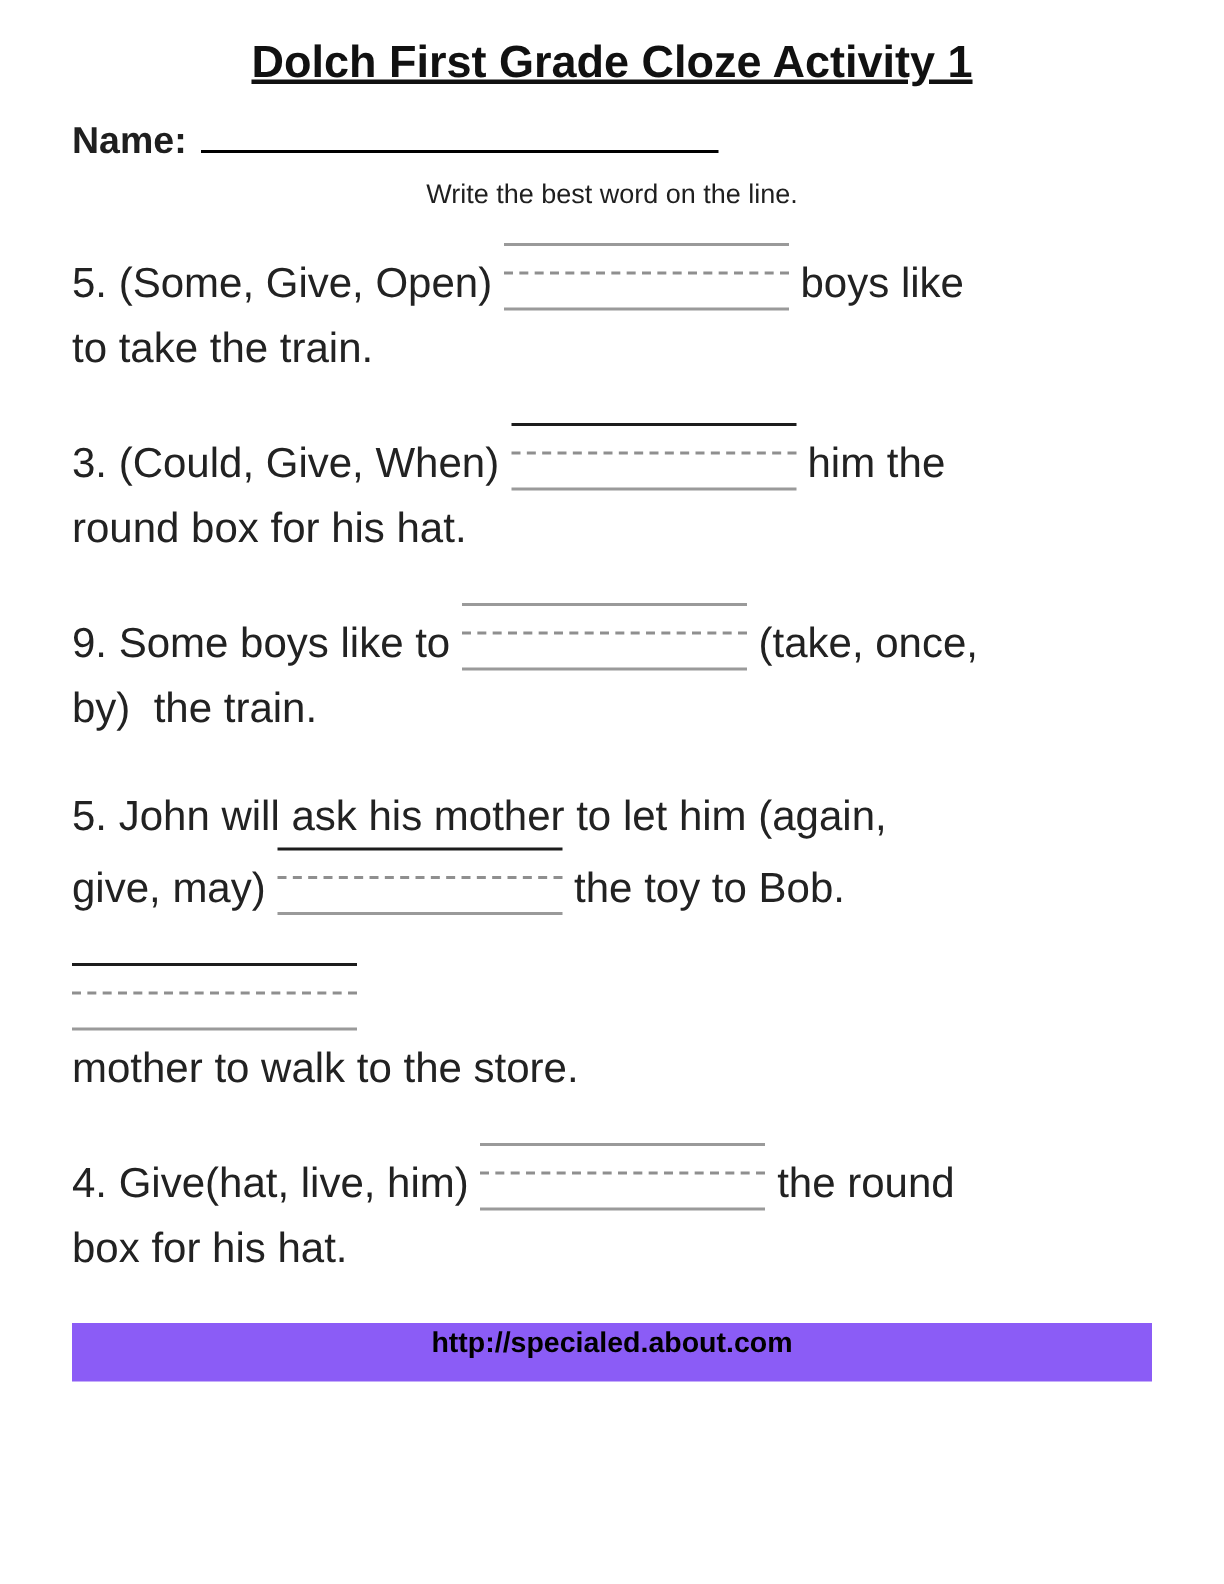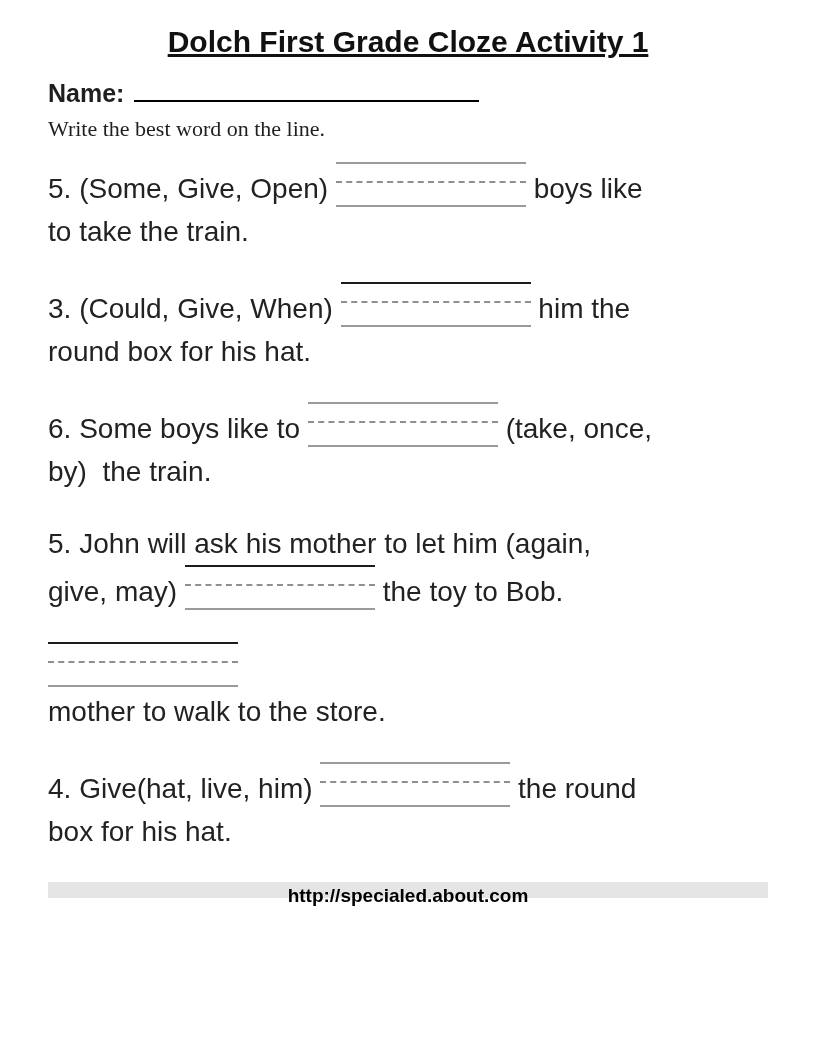--- a/index.html
+++ b/index.html
@@ -35,25 +35,24 @@
   }
   .name-line {
     display: inline-block;
     width: 345px;
     height: 24px;
     margin-left: 10px;
     border-bottom: 2px solid #000000;
     vertical-align: baseline;
   }
   .instruction {
-    font-size: 22px;
-    text-align: left;
+    font-size: 18px;
+    text-align: center;
     margin: 0 0 20px 0;
     line-height: 26px;
-    font-family: Liberation Serif, serif;
   }
   .worksheet {
     width: 720px;
   }
   .item {
     font-size: 28px;
     line-height: 43px;
     margin: 0 0 29px 0;
     white-space: pre-wrap;
     color: #222222;
@@ -73,23 +72,23 @@
     left: 0;
     right: 0;
     top: 17px;
     border-top: 2px dashed #8f8f8f;
   }
   .blank.dark-top {
     border-top: 2px solid #1c1c1c;
   }
   .footer-bar {
     width: 720px;
-    height: 16px;
+    height: 39px;
     margin-top: 20px;
-    background: #e5e5e5;
+    background: #8b5cf6;
     text-align: center;
     line-height: 28px;
   }
   .footer-bar span {
     font-size: 19px;
     font-weight: bold;
     color: #000000;
   }
 </style>
 </head>
@@ -103,21 +102,21 @@
 
 <div class="worksheet">
 
 
   <p class="item"><span>5. (Some, Give, Open) </span><span class="blank"></span><span> boys like
 to take the train.</span></p>
 
   <p class="item"><span>3. (Could, Give, When) </span><span class="blank dark-top"></span><span> him the
 round box for his hat.</span></p>
 
-  <p class="item"><span>6. Some boys like to </span><span class="blank"></span><span> (take, once,
+  <p class="item"><span>9. Some boys like to </span><span class="blank"></span><span> (take, once,
 by)  the train.</span></p>
 
   <p class="item"><span>5. John will ask his mother to let him (again,
 give, may) </span><span class="blank dark-top"></span><span> the toy to Bob.</span></p>
 
   <p class="item"><span class="blank dark-top"></span><span>
 mother to walk to the store.</span></p>
 
   <p class="item"><span>4. Give(hat, live, him) </span><span class="blank"></span><span> the round
 box for his hat.</span></p>

